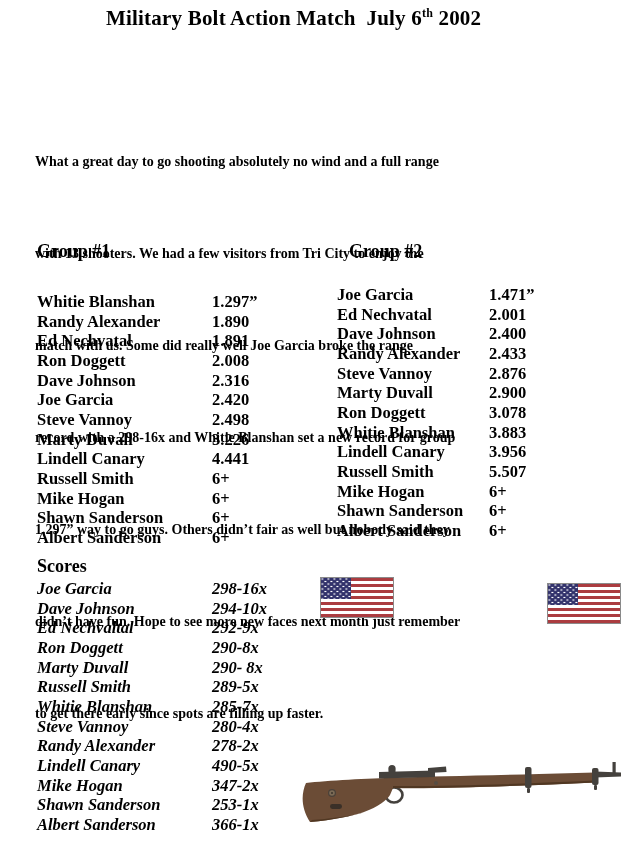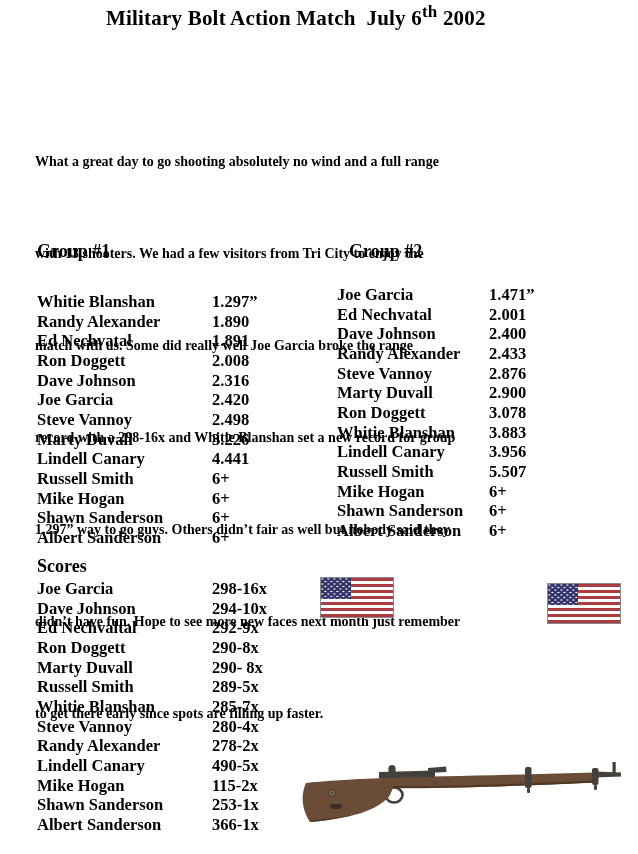--- a/index.html
+++ b/index.html
@@ -7,33 +7,33 @@
     position:relative; width:638px; height:854px; margin:0 auto;
     background:var(--page-bg,#fff);
     font-family:"Liberation Serif","DejaVu Serif",serif;
     font-weight:700; color:var(--text-color,#000);
     overflow:hidden;
   }
   .title {
     position:absolute; left:106px; top:6px;
     font-size:21px; white-space:pre; letter-spacing:0.2px;
   }
-  .title .sup { font-size:17px; position:relative; top:-8px; }
+  .title .sup { font-size:12px; position:relative; top:-8px; }
   .intro {
     position:absolute; left:35px; top:58px; width:580px;
     font-size:14px; line-height:23px; white-space:pre;
   }
   .section-heading { font-size:18px; }
   .heading-g1 { position:absolute; left:37px;  top:241px; }
   .heading-g2 { position:absolute; left:349px; top:241px; }
   .heading-scores { position:absolute; left:37px; top:556px;text-align:right; }
   .results { position:absolute; font-size:16.5px; }
   .results-g1 { left:37px;  top:292px; }
   .results-g2 { left:337px; top:285px; }
-  .results-scores { left:37px; top:579px; }
+  .results-scores { left:37px; top:579px;font-style:italic; }
   .row { line-height:19.65px; white-space:pre; }
   .row .name { display:inline-block; }
   .results-g1 .name, .results-scores .name { width:175px; }
   .results-g2 .name { width:152px; }
   
   .flag {
     position:absolute; width:74px; height:41px; box-sizing:border-box;
     border:1px solid #8a8a8a;
     background:repeating-linear-gradient(180deg,
       var(--flag-red,#ab3c40) 0px, var(--flag-red,#ab3c40) 3.0px,
@@ -158,21 +158,21 @@
       <div class="row"><span class="name">Russell Smith</span><span class="val">289-5x</span></div>
 
       <div class="row"><span class="name">Whitie Blanshan</span><span class="val">285-7x</span></div>
 
       <div class="row"><span class="name">Steve Vannoy</span><span class="val">280-4x</span></div>
 
       <div class="row"><span class="name">Randy Alexander</span><span class="val">278-2x</span></div>
 
       <div class="row"><span class="name">Lindell Canary</span><span class="val">490-5x</span></div>
 
-      <div class="row"><span class="name">Mike Hogan</span><span class="val">115-2x</span></div>
+      <div class="row"><span class="name">Mike Hogan</span><span class="val">347-2x</span></div>
 
       <div class="row"><span class="name">Shawn Sanderson</span><span class="val">253-1x</span></div>
 
       <div class="row"><span class="name">Albert Sanderson</span><span class="val">366-1x</span></div>
     </div>
 
   <div class="flag flag-1">
     <div class="canton"></div>
   </div>
   <div class="flag flag-2">

